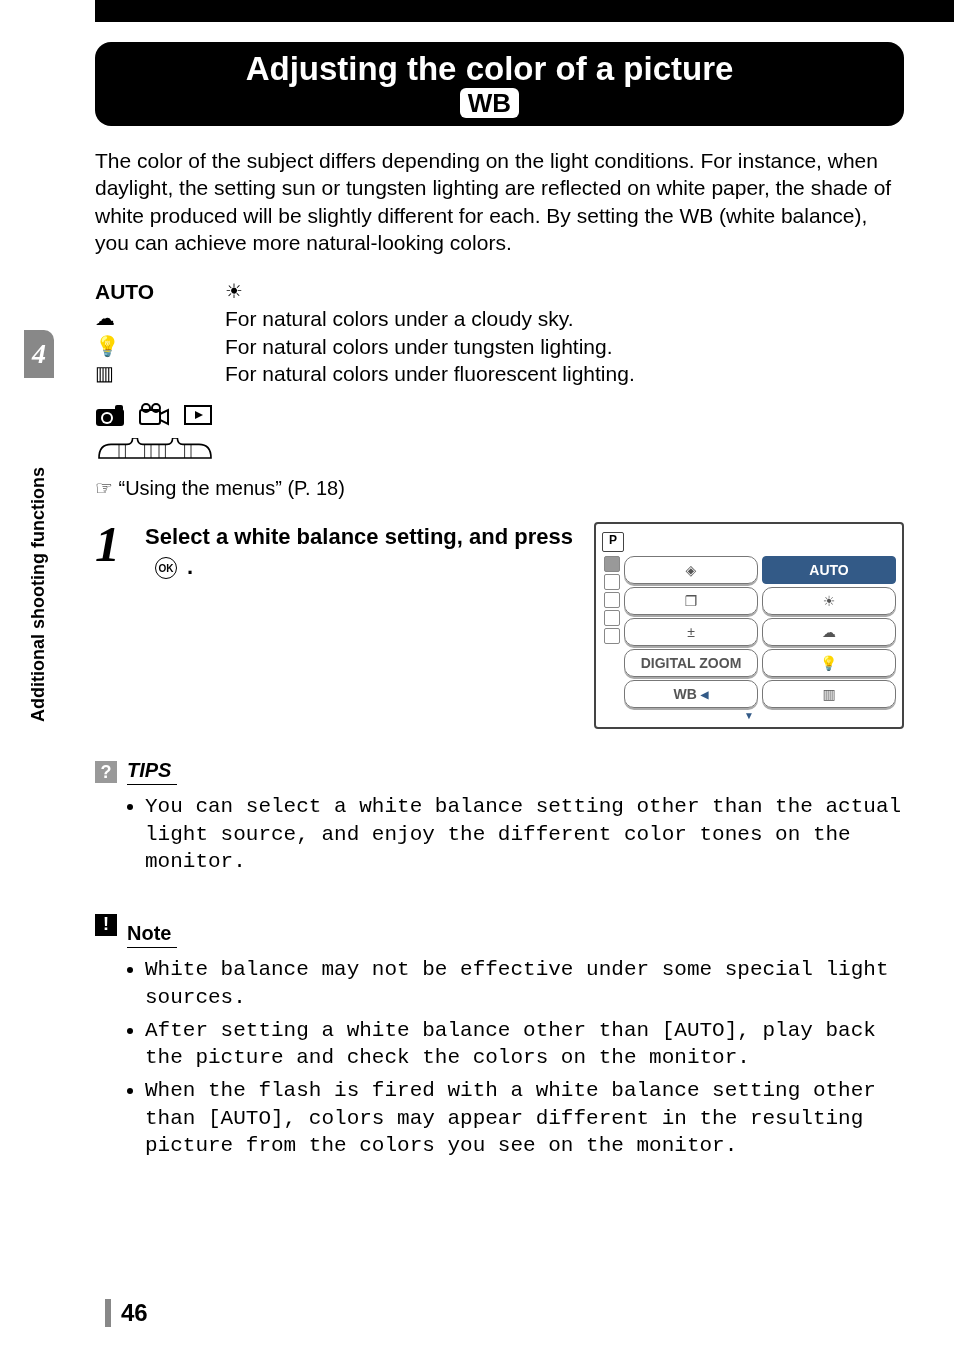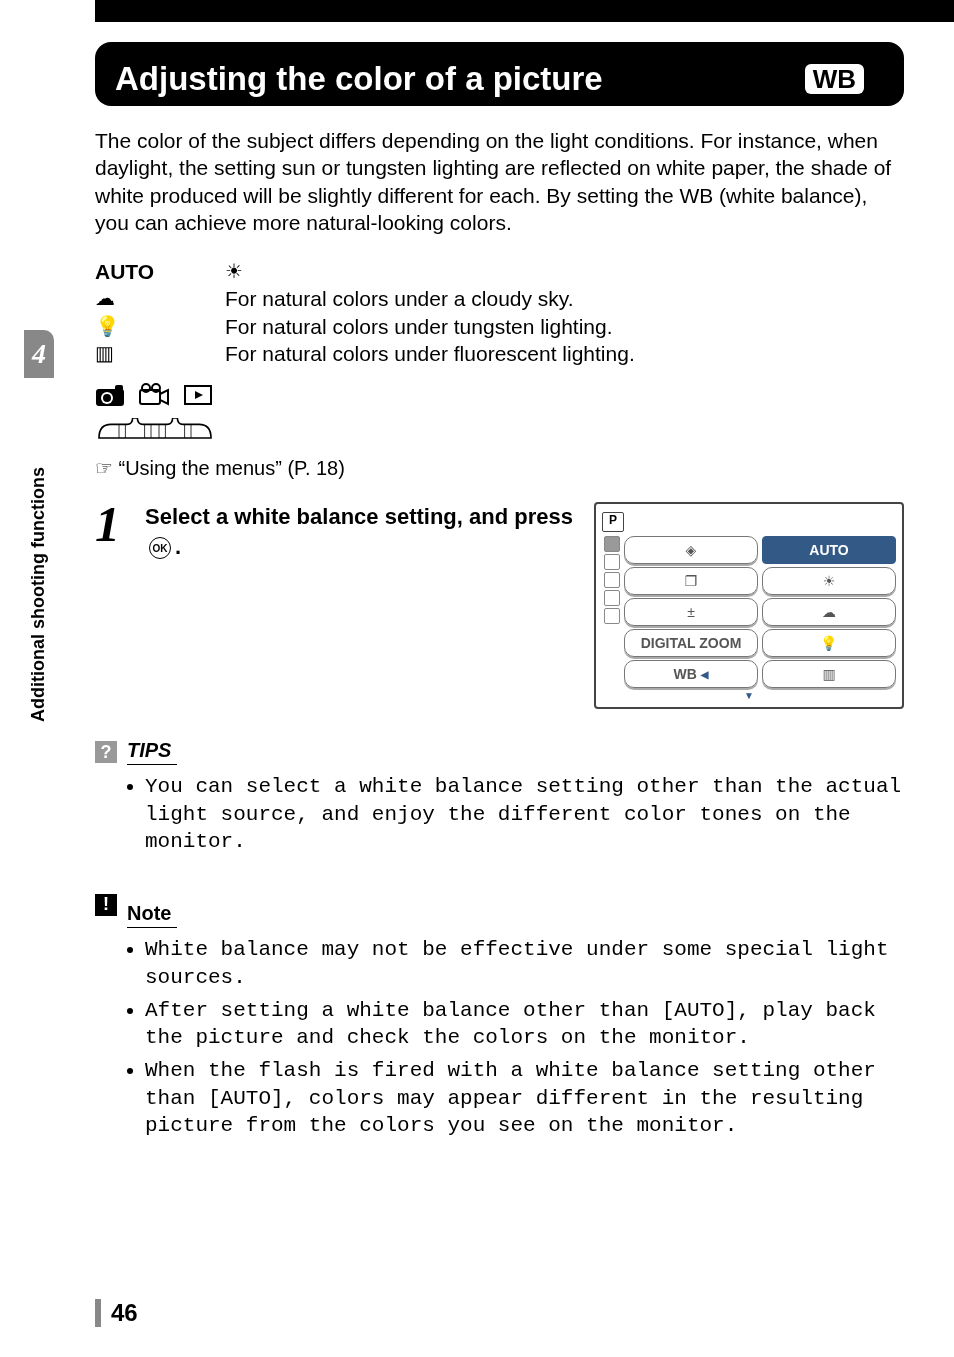--- a/index.html
+++ b/index.html
@@ -17,25 +17,26 @@
     background: #000;
     margin-left: 95px;
   }
   .content {
     padding: 20px 50px 20px 95px;
   }
   .title-bar {
     background: #000;
     color: #fff;
     border-radius: 16px;
-    padding: 18px 40px 8px 20px;
+    padding: 8px 40px 8px 20px;
     display: flex;
     align-items: center;
     justify-content: space-between;
     margin-bottom: 18px;
+    flex-direction: column;
   }
   .title-bar h1 {
     margin: 0;
     font-size: 33px;
     font-weight: bold;
   }
   .wb-chip {
     background: #fff;
     color: #000;
     border-radius: 6px;
@@ -105,21 +106,21 @@
     display: inline-flex;
     align-items: center;
     justify-content: center;
     width: 20px;
     height: 20px;
     border: 1.5px solid #000;
     border-radius: 50%;
     font-size: 10px;
     font-weight: bold;
     vertical-align: middle;
-    margin: 0 4px;
+    margin: 0 10px;
   }
   .menu-shot {
     width: 310px;
     border: 2px solid #444;
     border-radius: 4px;
     padding: 8px 6px 6px 6px;
     box-sizing: border-box;
     background:#fff;
   }
   .menu-shot .header {
@@ -242,21 +243,21 @@
     top: 52px;
     left: 4px;
     writing-mode: vertical-rl;
     transform: rotate(180deg);
     font-weight:bold;
     font-size:18px;
     height: 340px;
   }
   .page-num {
     position:absolute;
-    left: 95px;
+    left: 105px;
     bottom: 30px;
     font-weight:bold;
     font-size:24px;
     border-left: 6px solid #888;
     padding-left: 10px;
   }
   .tri { font-size: 12px; vertical-align: middle; }
 </style>
 </head>
 <body>

